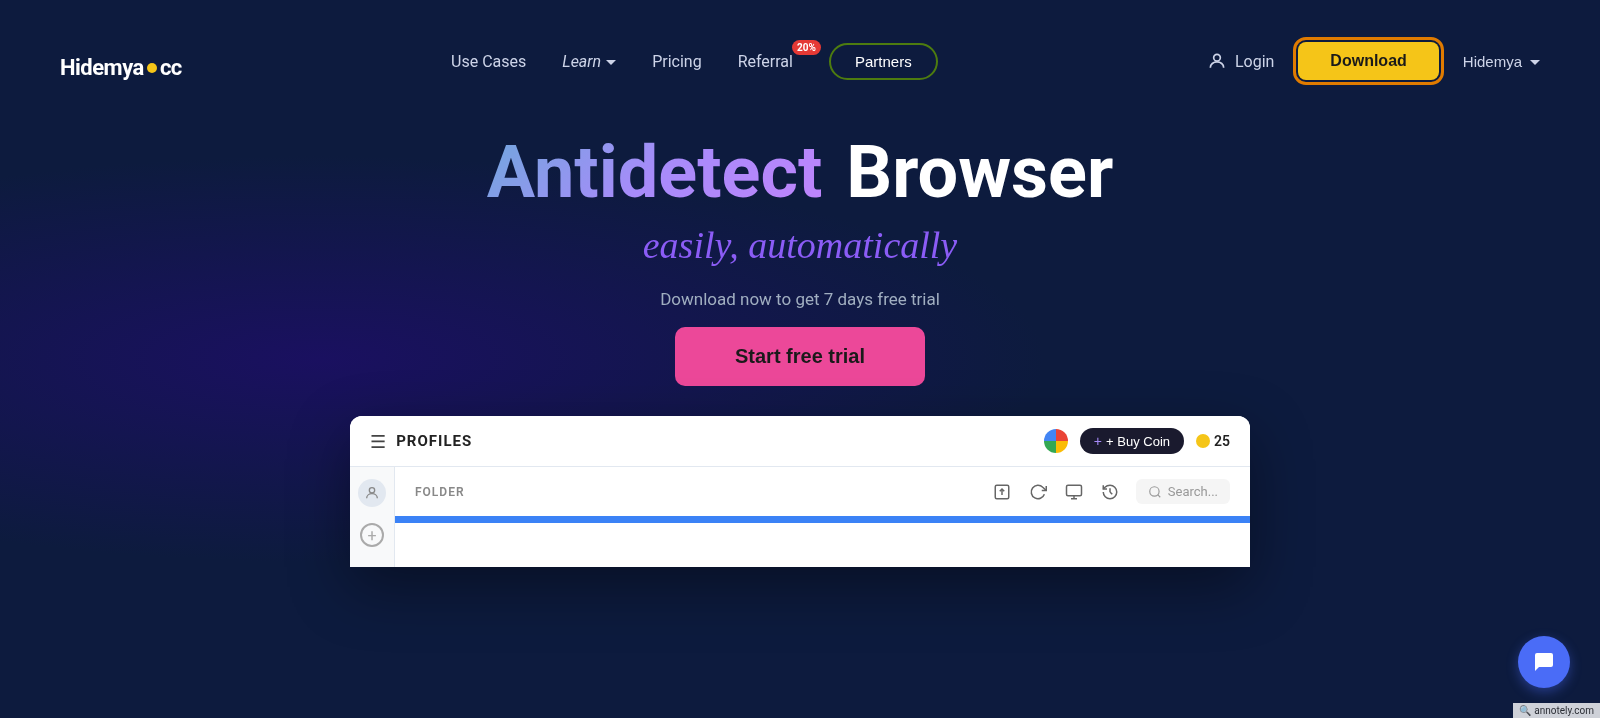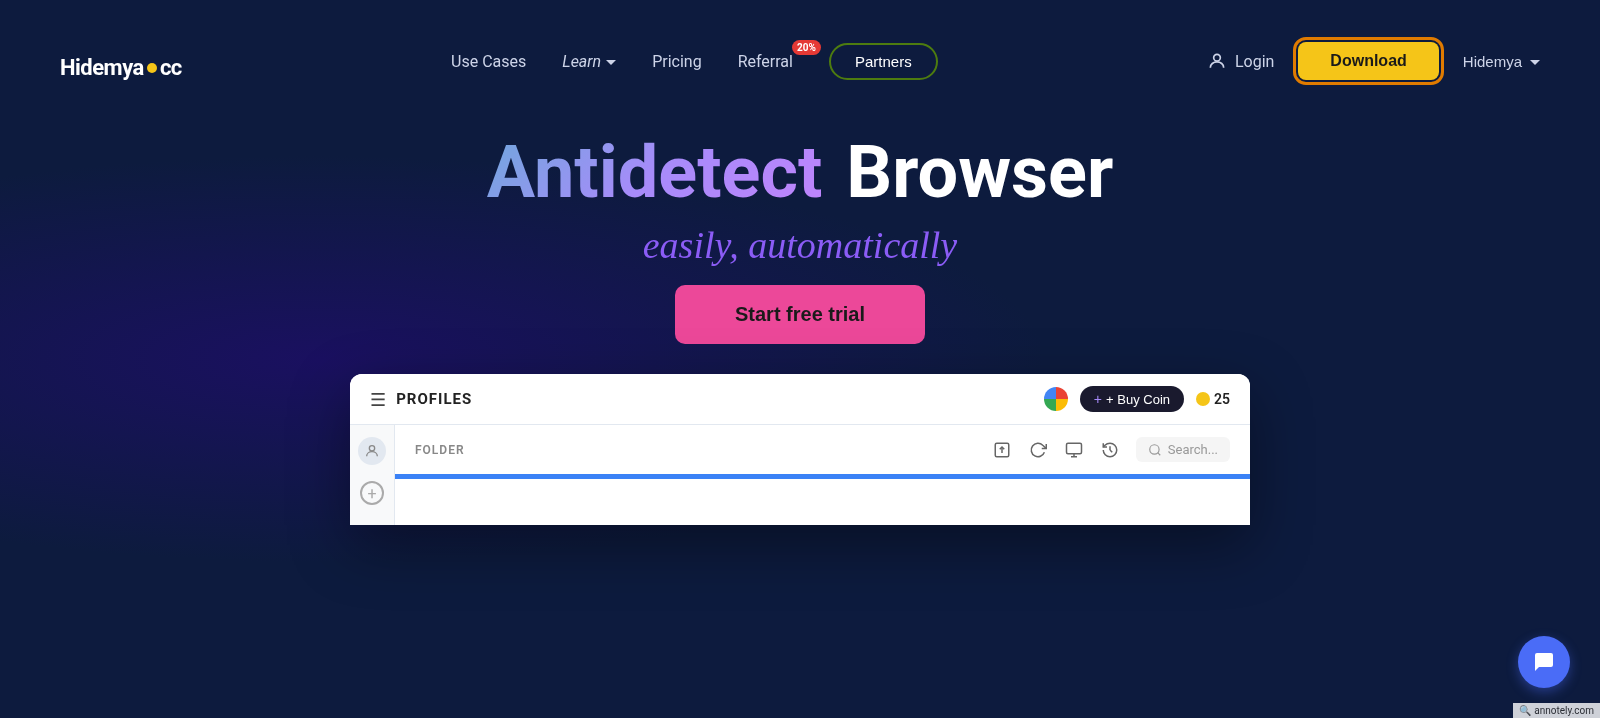--- a/index.html
+++ b/index.html
@@ -346,21 +346,21 @@
       cursor: pointer;
     }
 
     .app-content {
       flex: 1;
       padding: 0;
     }
 
     .folder-bar {
       padding: 12px 20px;
-      border-bottom: 5px solid #3b82f6;
+      border-bottom: 7px solid #3b82f6;
       display: flex;
       align-items: center;
       gap: 16px;
     }
 
     .folder-label {
       font-size: 12px;
       font-weight: 600;
       color: #888;
       letter-spacing: 1px;
@@ -473,20 +473,21 @@
     </button>
   </div>
 </nav>
 
 <section class="hero">
   <div class="hero-title-line1">
     <span class="hero-title-antidetect">Antidetect</span>
     <span class="hero-title-browser">Browser</span>
   </div>
   <span class="hero-script">easily, automatically</span>
+  <p class="hero-cta-text">Download now to get 7 days free trial</p>
   <button class="start-trial-btn">Start free trial</button>
 </section>
 
 <div class="app-preview">
   <div class="app-window">
     <div class="app-header">
       <span class="app-menu-icon">☰</span>
       <span class="app-title">PROFILES</span>
       <div class="app-header-right">
         <div class="chrome-icon"></div>

